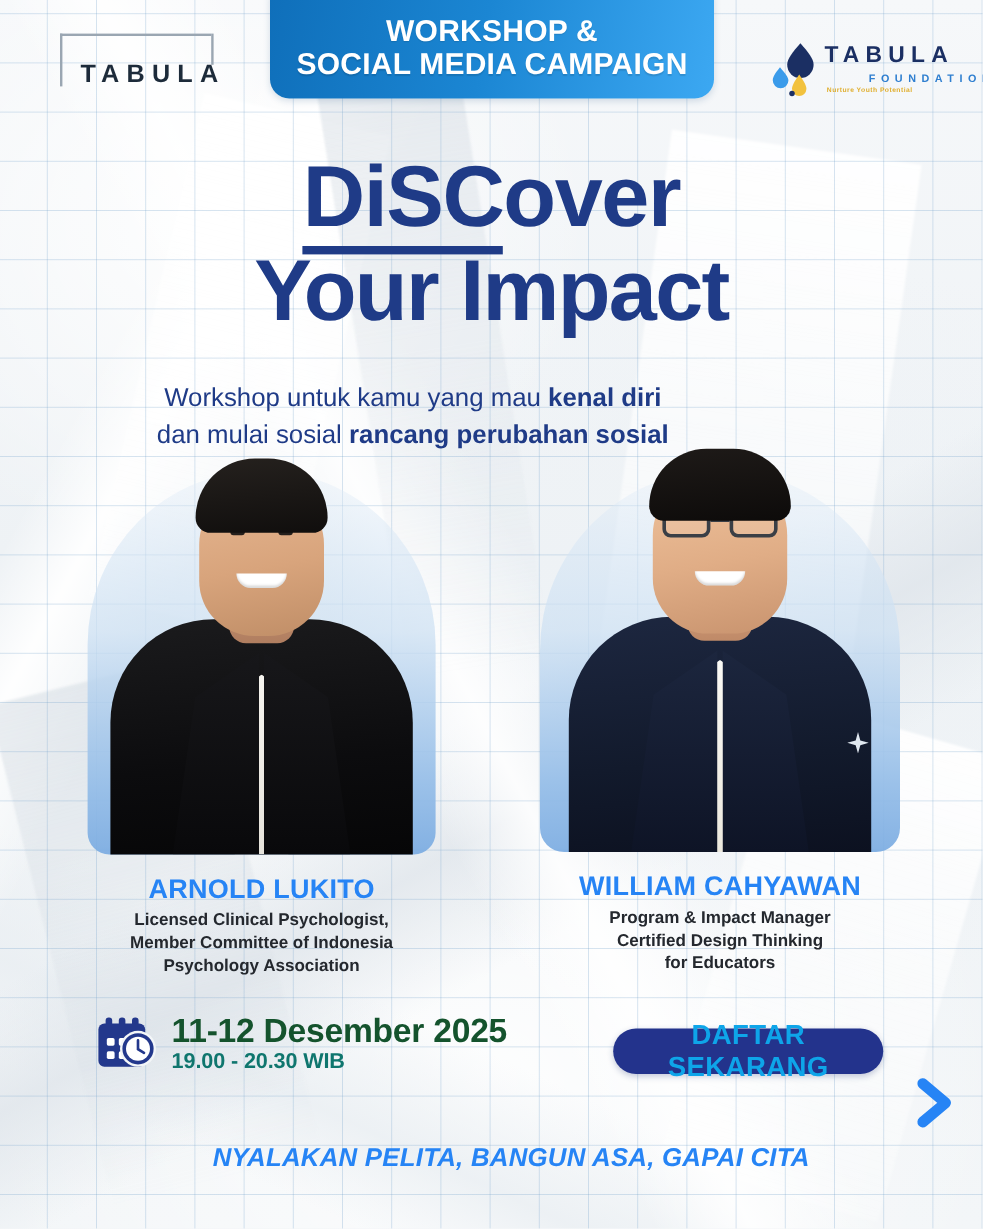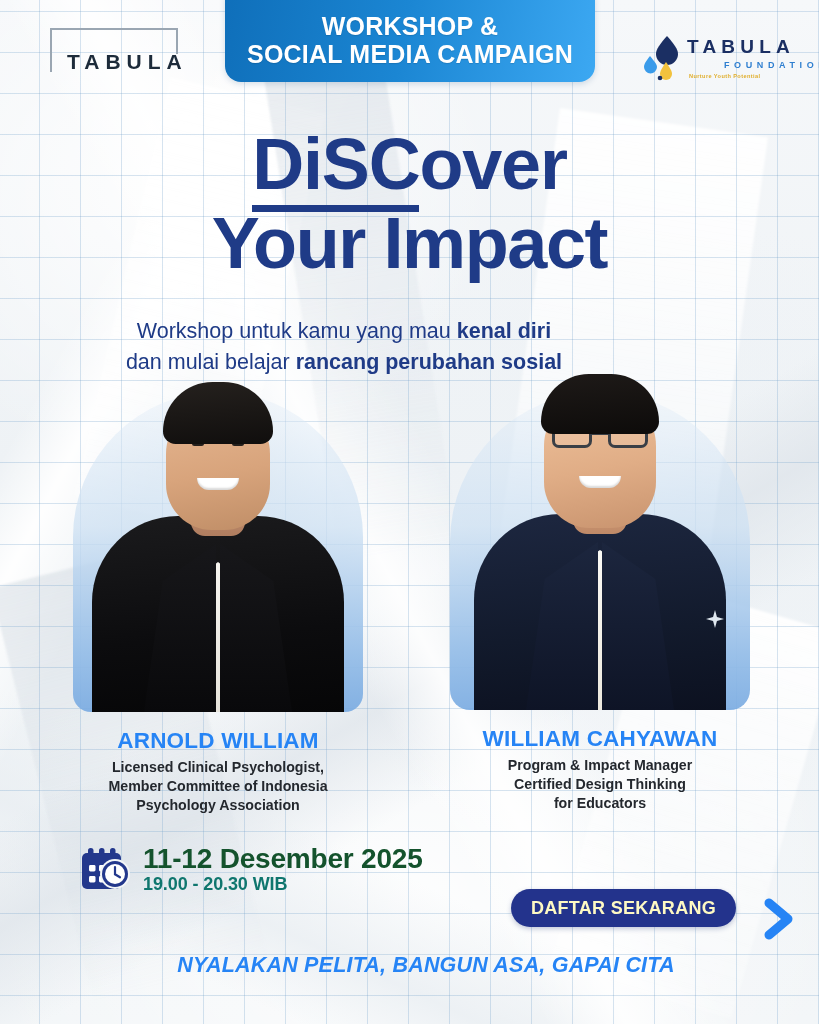--- a/index.html
+++ b/index.html
@@ -257,25 +257,24 @@
   .dt-text .d2{
     font-size:18px; font-weight:700; color:#0f766e; line-height:1.2; letter-spacing:-.1px;
   }
 
   .cta{
     position:absolute; left:511px; top:857px;
     width:225px; height:38px;
     background:#23338c;
     border-radius:19px;
     display:flex; align-items:center; justify-content:center;
-    color:#fef9c3; font-size:18px; font-weight:700; letter-spacing:.3px;
+    color:#0ea5e9; font-size:23px; font-weight:700; letter-spacing:.3px;
     cursor:pointer; border:none;
     font-family:"Liberation Sans", sans-serif;
     box-shadow:0 2px 5px rgba(25,45,110,.25);
-    margin-top:32px;
   }
 
   .chev{ position:absolute; left:758px; top:896px; width:40px; height:46px; cursor:pointer; }
 
   .tagline{
     position:absolute; left:0; top:953px; width:819px;
     text-align:center;
     font-size:21.5px; font-weight:700; font-style:italic;
     color:#2684f5; letter-spacing:.2px;padding-left:33px;
   }
@@ -320,41 +319,41 @@
     </div>
   </div>
 
   <div class="headline">
     <div class="l1"><span class="disc">DiSC</span><span>over</span></div>
     <div class="l2">Your Impact</div>
   </div>
 
   <div class="subhead">
     <div><span>Workshop untuk kamu yang mau </span><b>kenal diri</b></div>
-    <div><span>dan mulai belajar </span><b>rancang perubahan sosial</b></div>
+    <div><span>dan mulai sosial </span><b>rancang perubahan sosial</b></div>
   </div>
 
   <div class="speakers">
 
     <div class="sp left">
       <div class="arch">
         <div class="photo">
           <div class="pbody a"></div>
           <div class="pshirt"></div>
           <div class="plapelL a"></div>
           <div class="plapelR a"></div>
           <div class="pneck"></div>
           <div class="phead"></div>
           <div class="peye" style="left:50%;margin-left:-26px;"></div>
           <div class="peye" style="left:50%;margin-left:14px;"></div>
           <div class="psmile"></div>
           <div class="phair"></div>
         </div>
       </div>
-      <div class="sp-name">ARNOLD WILLIAM</div>
+      <div class="sp-name">ARNOLD LUKITO</div>
       <div class="sp-role">
         <div>Licensed Clinical Psychologist,</div>
         <div>Member Committee of Indonesia</div>
         <div>Psychology Association</div>
       </div>
     </div>
 
     <div class="sp right">
       <div class="arch wide">
         <div class="photo">

